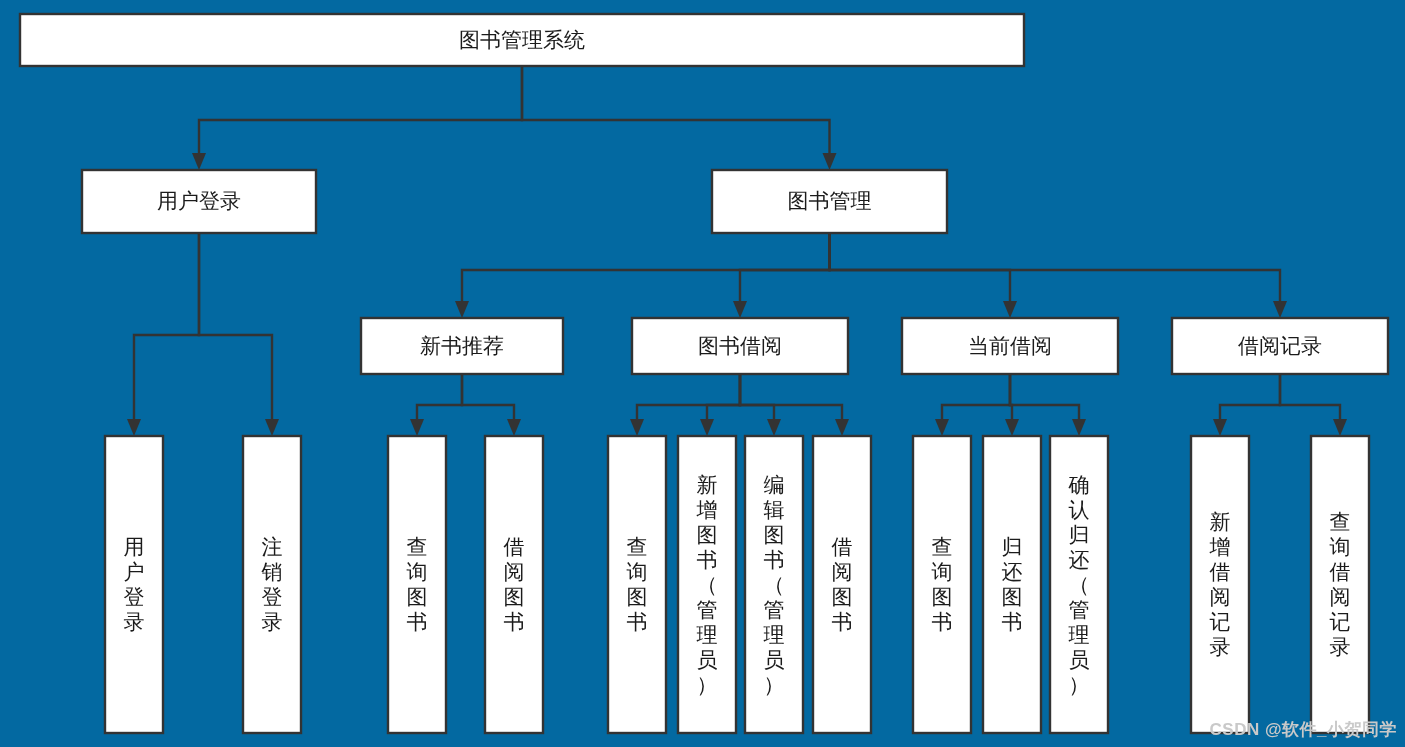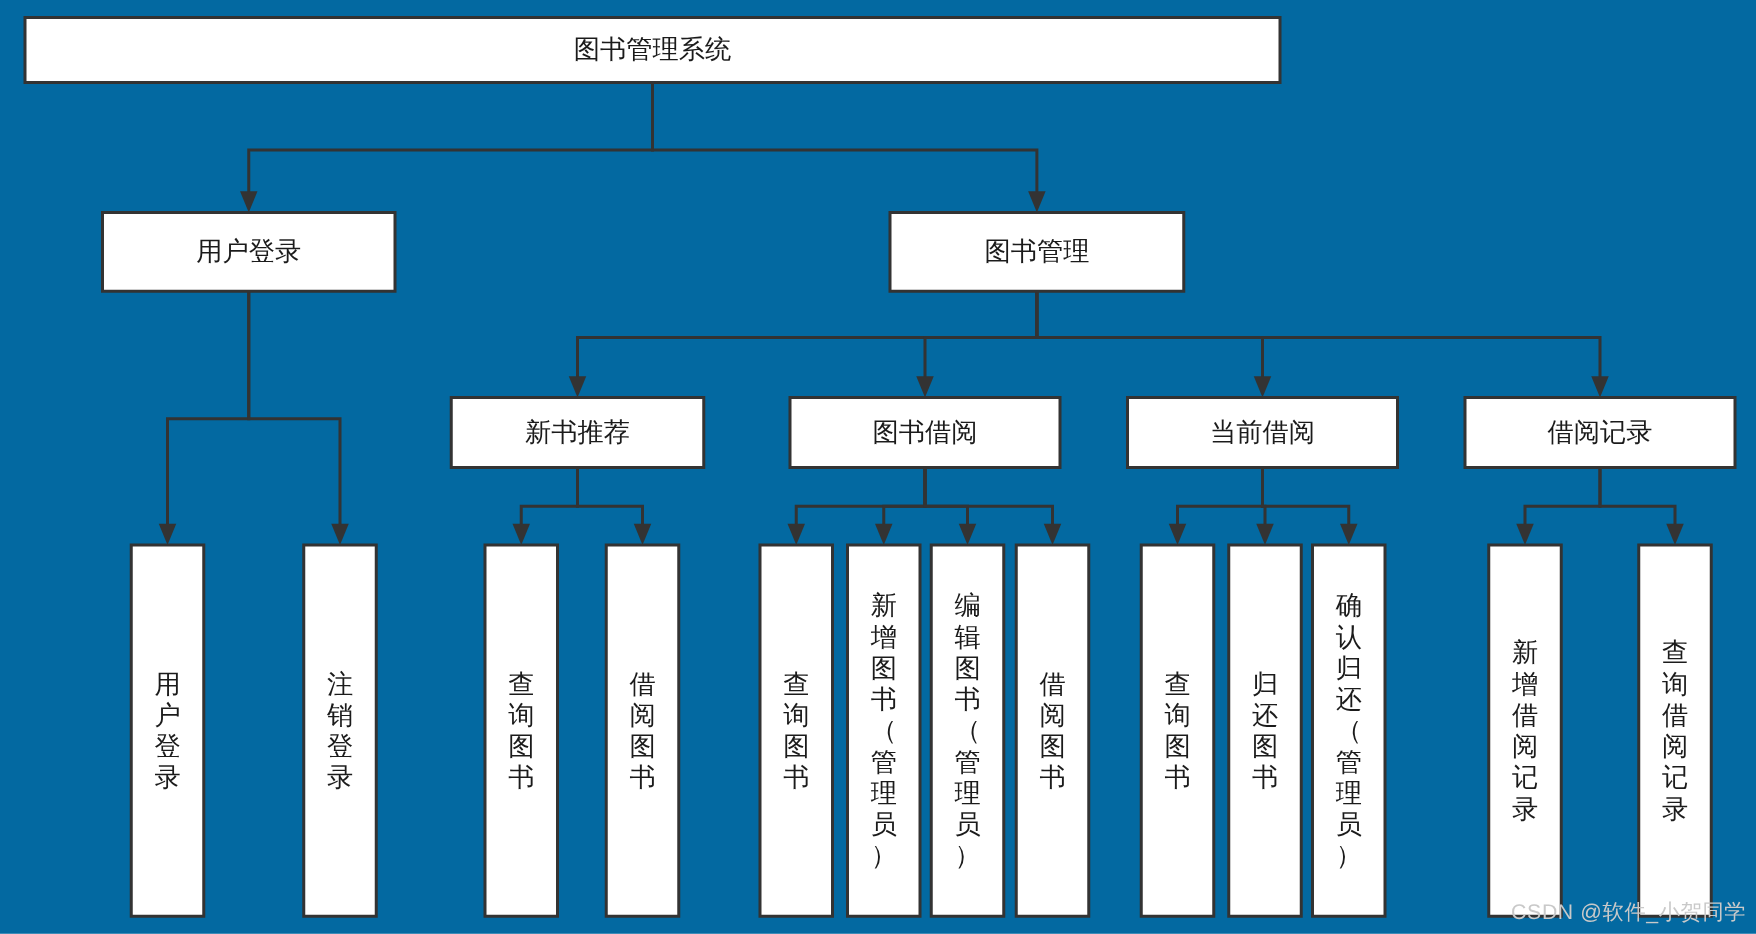--- a/index.html
+++ b/index.html
@@ -61,20 +61,21 @@
     position: absolute;
     right: 8px;
     bottom: 6px;
     font-family: "Liberation Sans", "DejaVu Sans", sans-serif;
     font-size: 17px;
     color: #c9c9c9;
     letter-spacing: 0.5px;
     user-select: none;
     pointer-events: none;
     white-space: nowrap;
+    font-weight: bold;
   }
 </style>
 </head>
 <body>
 
 <div id="diagram-root">
   <svg class="diagram-svg" viewBox="0 0 1405 747" xmlns="http://www.w3.org/2000/svg">
     <g id="edges-layer">
         <g>
           <path d="M 522 66 L 522 120 L 199 120 L 199 154" class="connector"></path>

